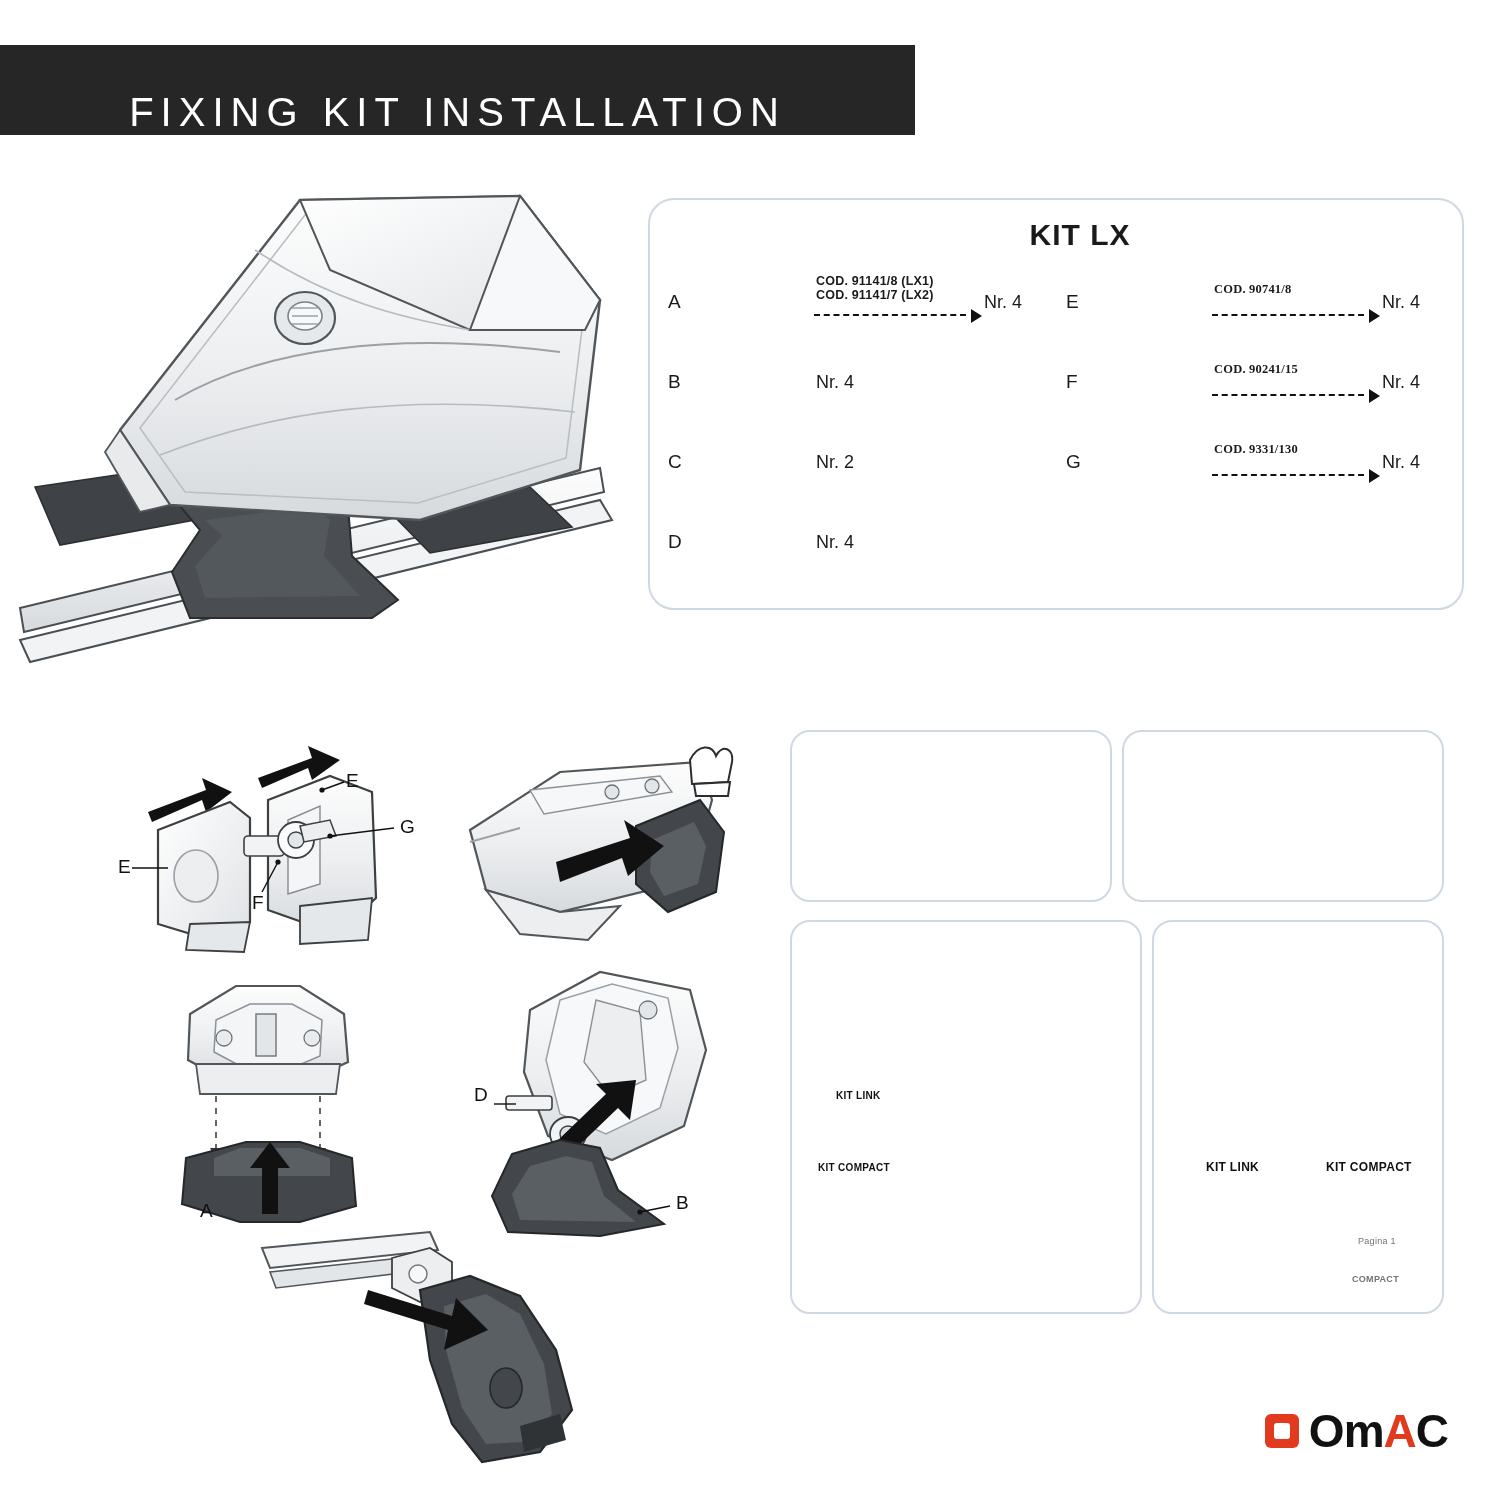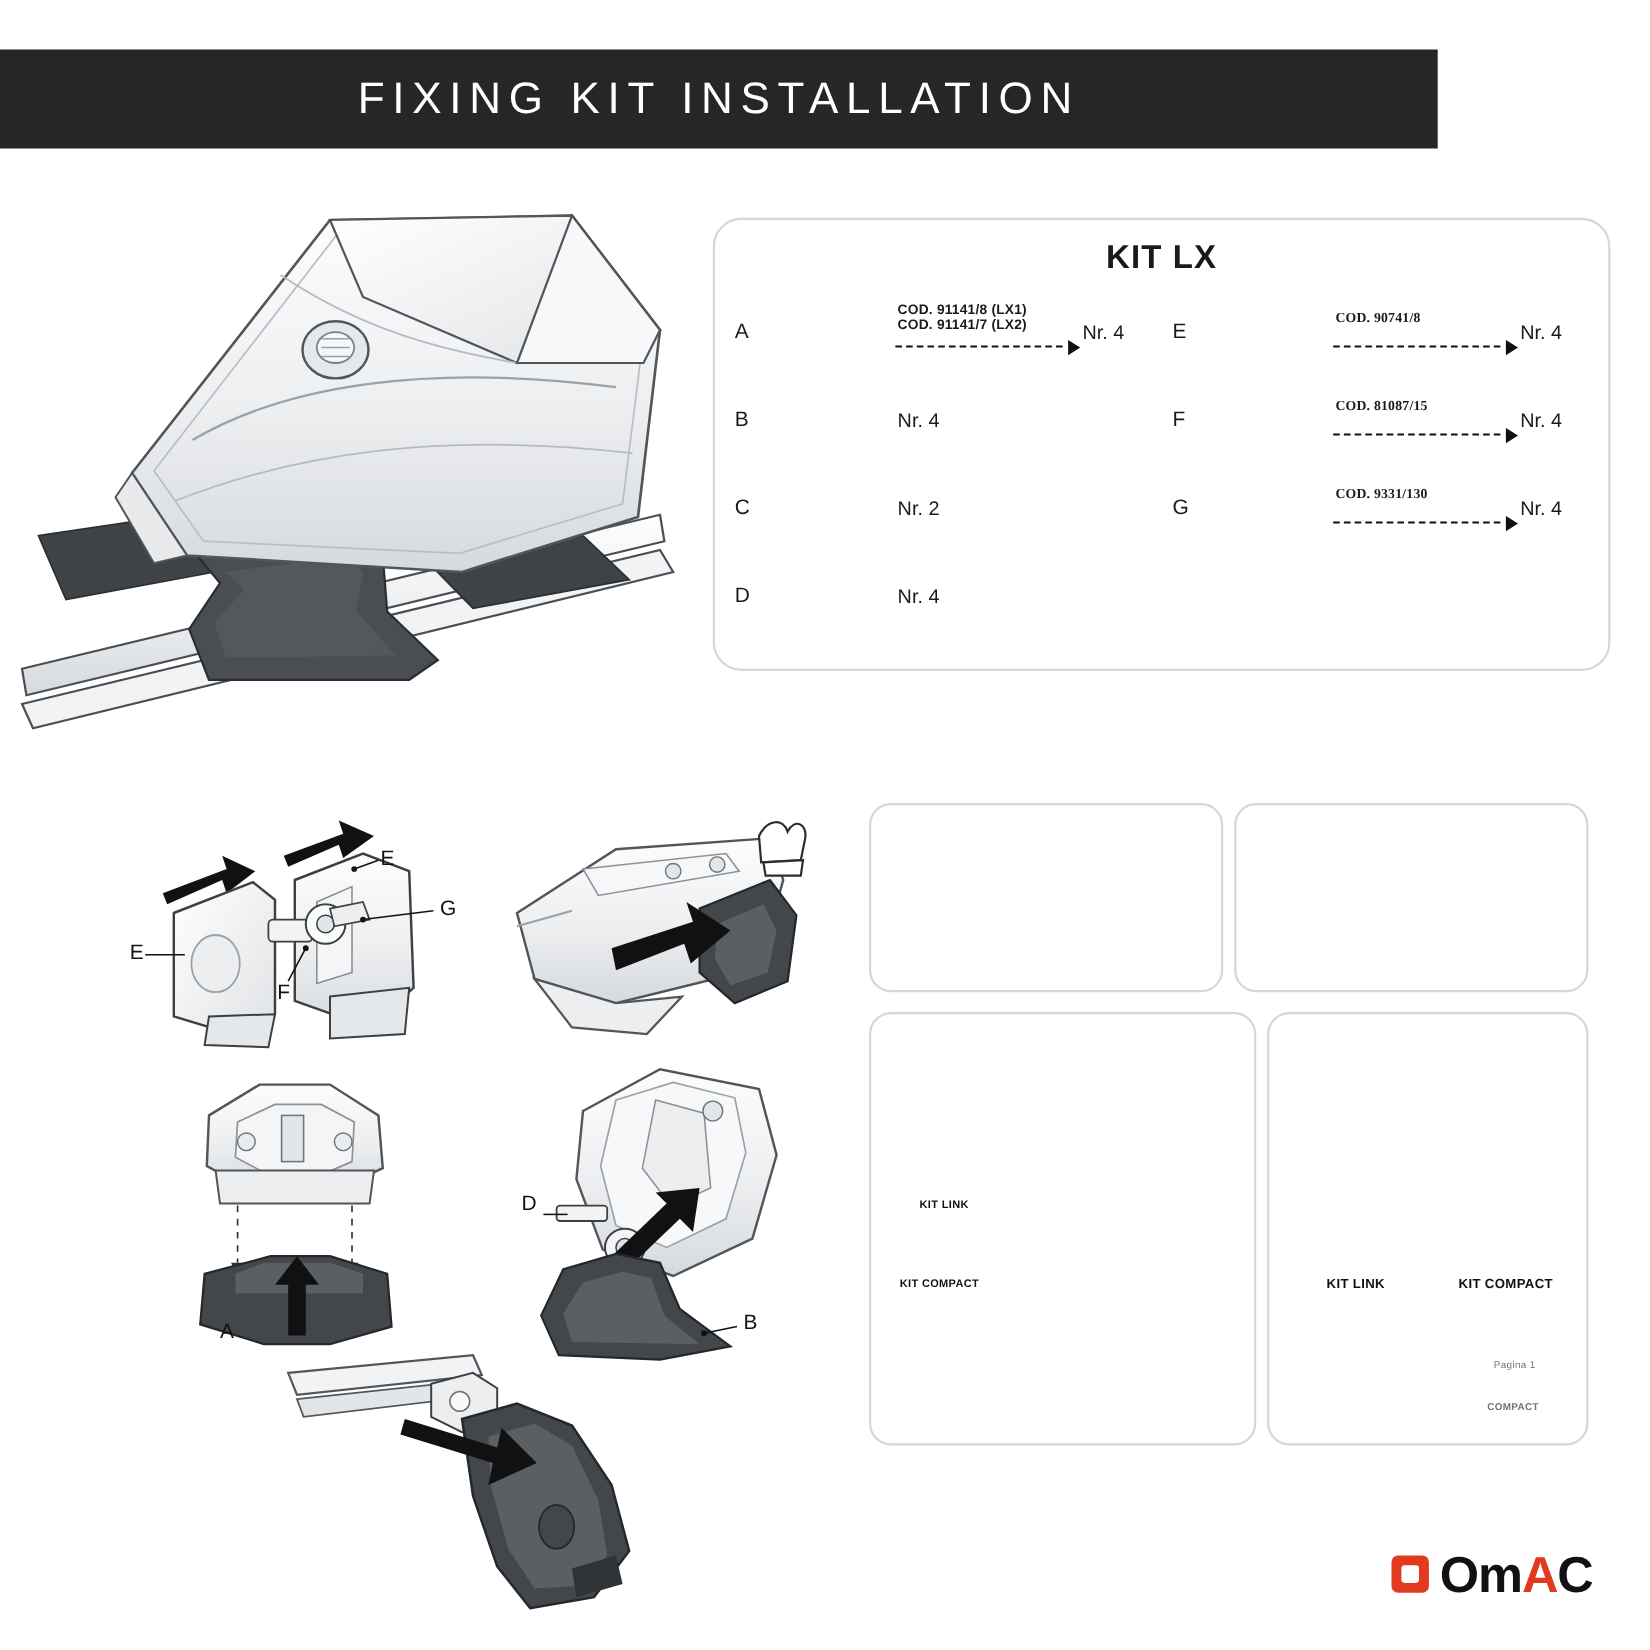--- a/index.html
+++ b/index.html
@@ -6,40 +6,40 @@
   body{
     width:1500px;height:1500px;
     background:#ffffff;
     font-family:"Liberation Sans", sans-serif;
     color:#1a1a1a;
     position:relative;
     overflow:hidden;
   }
   
   .header-bar{
-    position:absolute;left:0;top:45px;width:1307px;height:90px;
+    position:absolute;left:0;top:45px;width:915px;height:90px;
     background:#262626;
-    display:flex;align-items:center;justify-content:center;
+    display:flex;align-items:flex-end;justify-content:center;
   }
   .header-title{
     color:#ffffff;
     font-size:40px;
     letter-spacing:7px;
     font-weight:400;
     white-space:nowrap;
   }
 
   
   .kit-panel{
     position:absolute;left:648px;top:198px;width:812px;height:408px;
     border:2px solid #cfd8e3;border-radius:26px;background:#fff;
   }
   .kit-title{
     position:absolute;top:18px;left:0;width:100%;text-align:center;
-    font-size:30px;font-weight:bold;letter-spacing:1px;
+    font-size:30px;font-weight:bold;letter-spacing:1px;padding-left:24px;
   }
   .kit-grid{
     position:absolute;top:62px;left:18px;width:776px;height:330px;
   }
   .kit-col{position:absolute;top:0;width:378px;height:330px;}
   .kit-col.left{left:0;}
   .kit-col.right{left:398px;}
   .kit-row{
     position:relative;height:80px;display:flex;align-items:center;
   }
@@ -482,21 +482,21 @@
           <div class="dash-line"></div>
           <div class="dash-arrow"></div>
         </div>
         <div class="kit-qty">Nr. 4</div>
       </div>
 
       <div class="kit-row">
         <div class="kit-letter">F</div>
         <div class="kit-art"></div>
         <div class="kit-mid">
-          <div class="kit-codes single">COD. 81087/15</div>
+          <div class="kit-codes single">COD. 90241/15</div>
           <div class="dash-line"></div>
           <div class="dash-arrow"></div>
         </div>
         <div class="kit-qty">Nr. 4</div>
       </div>
 
       <div class="kit-row">
         <div class="kit-letter">G</div>
         <div class="kit-art"></div>
         <div class="kit-mid">

